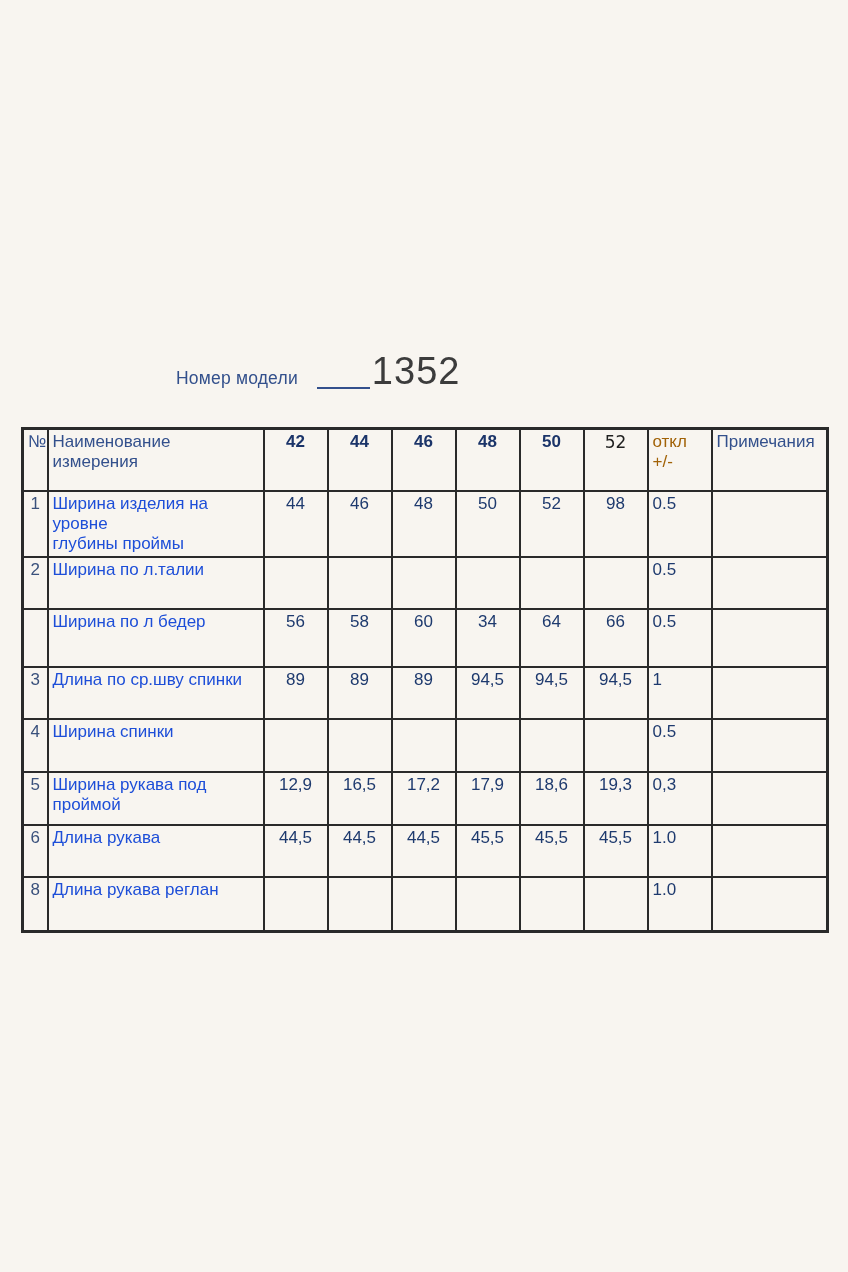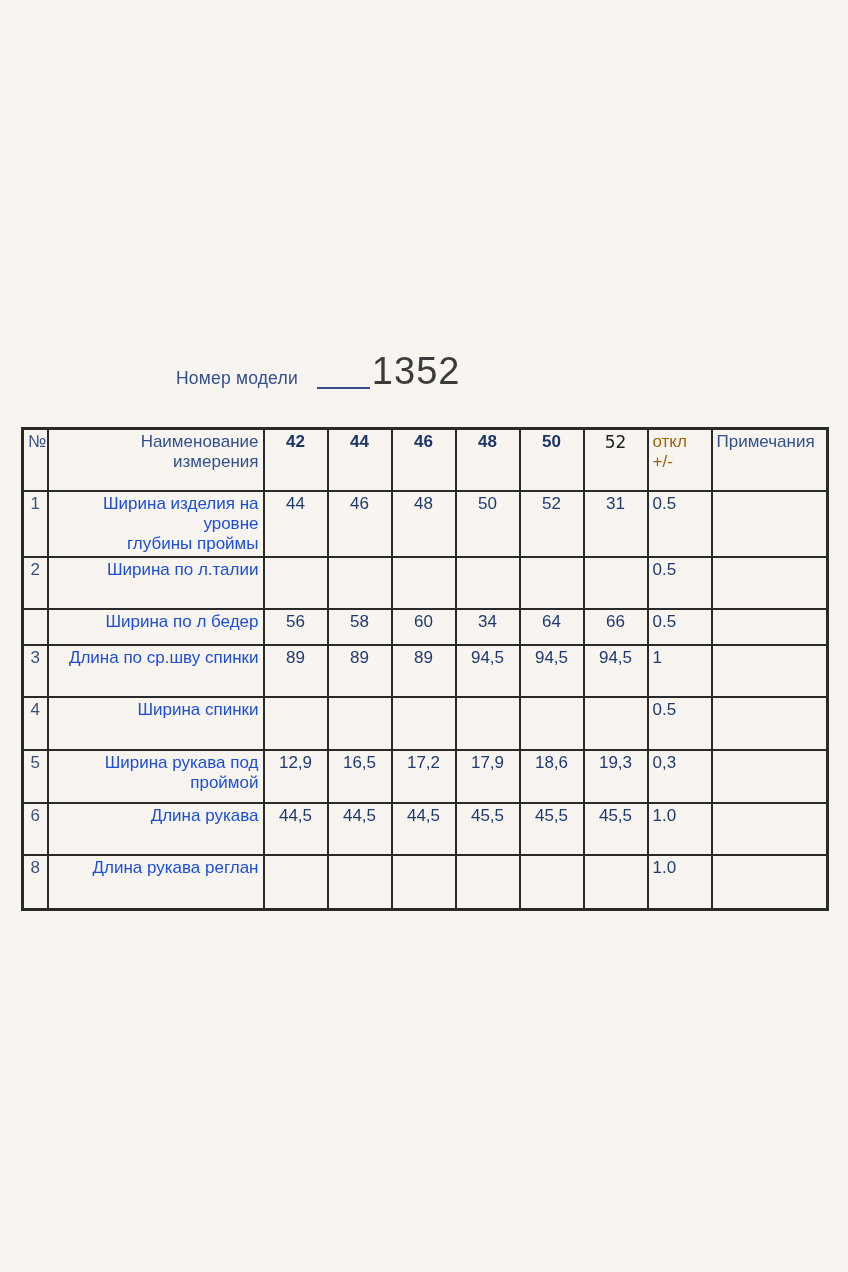--- a/index.html
+++ b/index.html
@@ -31,21 +31,21 @@
     border:3px solid #2a2a2a;
   }
   table.meas td{
     border:2px solid #2a2a2a;
     vertical-align:top;
     font-size:17px;
     padding:2px 4px;
     overflow:hidden;
   }
   .c-num{text-align:center;padding-left:1px;padding-right:1px;}
-  .c-name{text-align:right;padding-left:8px;margin-left:17px;}
+  .c-name{text-align:left;padding-left:8px;margin-left:17px;}
   .c-size{text-align:center;color:#1e3a6e;padding-top:4px;}
   .c-dev{text-align:left;color:#1e3a6e;padding-left:6px;padding-top:4px;}
   .c-note{text-align:left;}
   .hdr-txt{color:#33508c;}
   .num-txt{color:#3a517c;}
   .name-txt{color:#1d4ed8;}
   .pre{white-space:pre-line;}
   .size-hdr{
     vertical-align:bottom;text-align:center;
     font-weight:bold;font-size:25px;color:#1b3469;
@@ -97,39 +97,39 @@
   <tr style="height:60px">
     <td class="c-num num-txt">1</td>
     <td class="c-name name-txt pre">Ширина изделия на
 уровне
 глубины проймы</td>
     <td class="c-size">44</td>
     <td class="c-size">46</td>
     <td class="c-size">48</td>
     <td class="c-size">50</td>
     <td class="c-size">52</td>
-    <td class="c-size">31</td>
+    <td class="c-size">98</td>
     <td class="c-dev">0.5</td>
     <td class="c-note"></td>
   </tr>
 
   <tr style="height:52px">
     <td class="c-num num-txt">2</td>
     <td class="c-name name-txt pre">Ширина по л.талии</td>
     <td class="c-size"></td>
     <td class="c-size"></td>
     <td class="c-size"></td>
     <td class="c-size"></td>
     <td class="c-size"></td>
     <td class="c-size"></td>
     <td class="c-dev">0.5</td>
     <td class="c-note"></td>
   </tr>
 
-  <tr style="height:36px">
+  <tr style="height:58px">
     <td class="c-num num-txt"></td>
     <td class="c-name name-txt pre">Ширина по л бедер</td>
     <td class="c-size">56</td>
     <td class="c-size">58</td>
     <td class="c-size">60</td>
     <td class="c-size">34</td>
     <td class="c-size">64</td>
     <td class="c-size">66</td>
     <td class="c-dev">0.5</td>
     <td class="c-note"></td>

